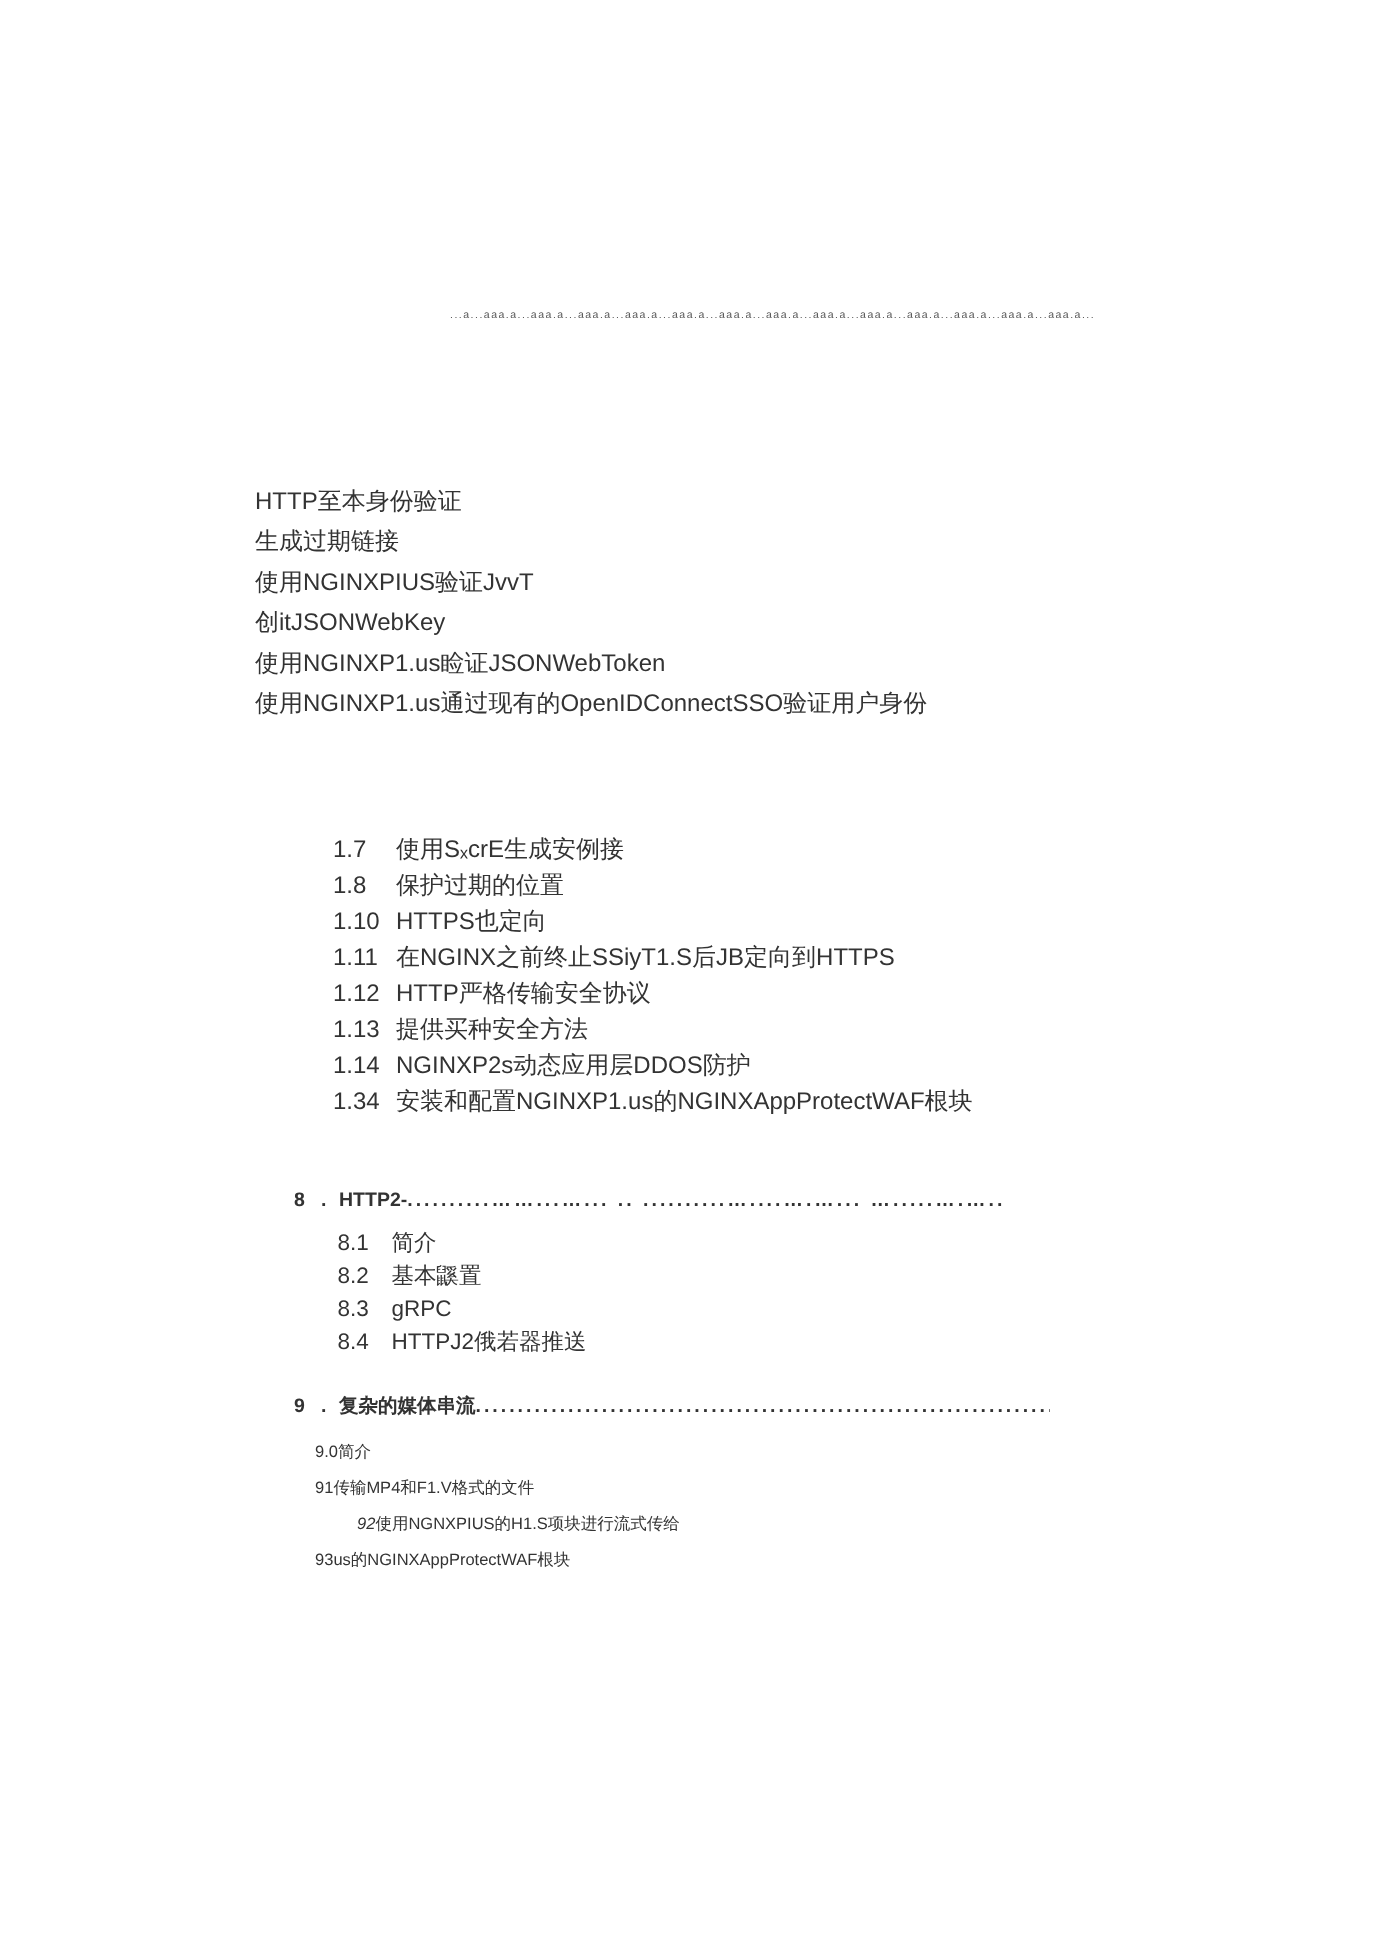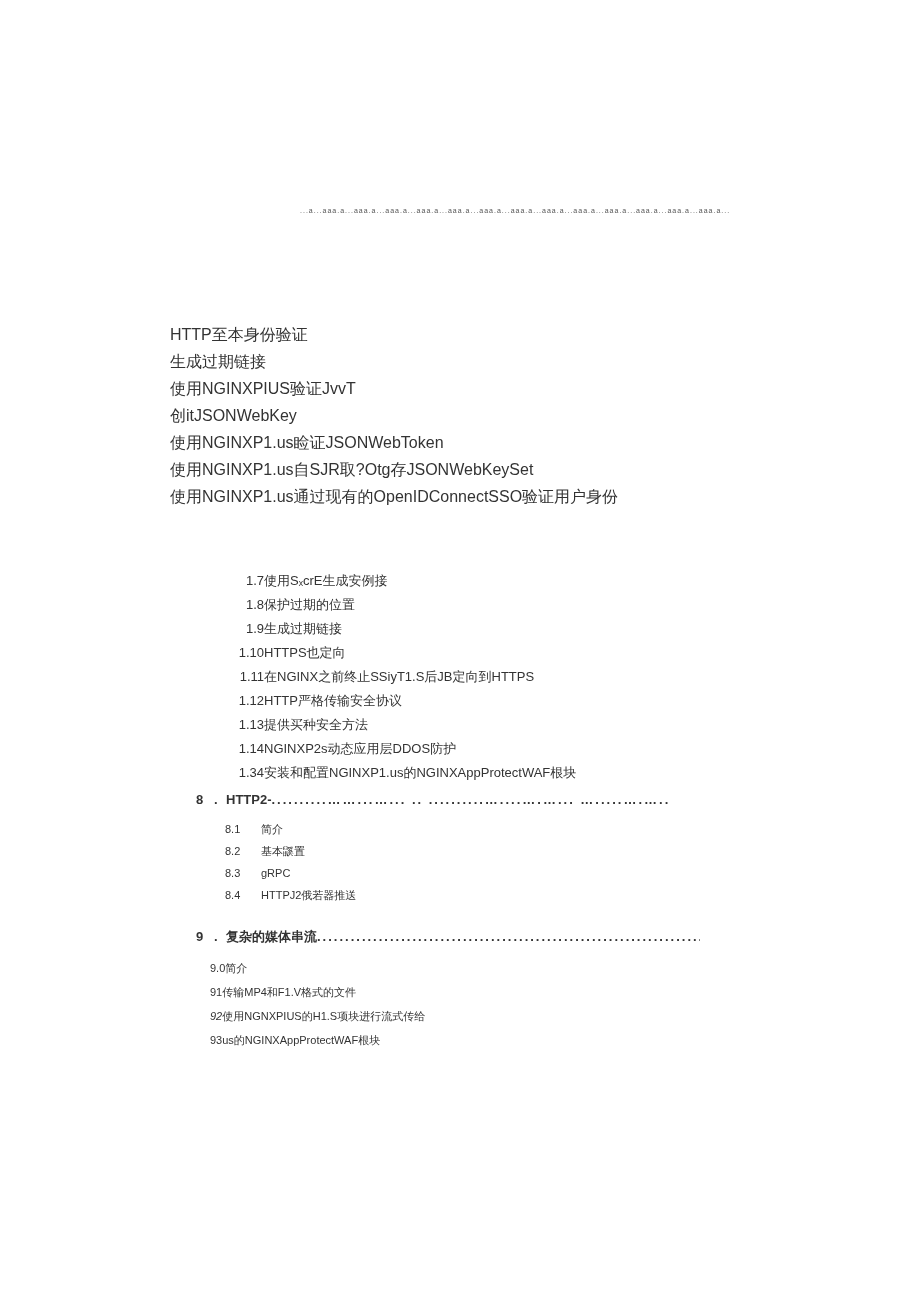--- a/index.html
+++ b/index.html
@@ -25,46 +25,45 @@
     .block1 {
       position: absolute;
       top: 322px;
       left: 170px;
       font-size: 16px;
       line-height: 26px;
     }
     .block1 div { margin-bottom: 1px; }
     .block2 {
       position: absolute;
-      top: 569px;
+      top: 555px;
       left: 222px;
-      font-size: 13px;
+      font-size: 16px;
       line-height: 24px;
-      text-align: right;
     }
     .block2 .row { display: flex; }
     .block2 .num { width: 42px; flex-shrink: 0; }
     .block2 .txt { }
     .section-header {
       font-size: 13px;
       font-weight: bold;
       display: flex;
       align-items: baseline;
     }
     .sec8 {
       position: absolute;
       top: 792px;
       left: 196px;
       right: 200px;
     }
     .sec8-sub {
       position: absolute;
       top: 818px;
       left: 225px;
-      font-size: 11px;
+      font-size: 15px;
       line-height: 22px;
     }
     .sec8-sub .row { display: flex; }
     .sec8-sub .num { width: 36px; flex-shrink: 0; }
     .sec9 {
       position: absolute;
       top: 928px;
       left: 196px;
       right: 220px;
     }
@@ -74,51 +73,46 @@
       left: 210px;
       font-size: 11px;
       line-height: 24px;
     }
     .dots {
       flex: 1;
       overflow: hidden;
       white-space: nowrap;
       letter-spacing: 2px;
     }
-    .italic { font-style: italic; }
+    .italic { font-style: italic; margin-left: 28px; }
     .sec-num { width: 18px; display: inline-block;}
     .sec-dot { width: 12px; display: inline-block;}
   </style>
 </head>
 <body>
 
 <div class="dotted-header">...a...aaa.a...aaa.a...aaa.a...aaa.a...aaa.a...aaa.a...aaa.a...aaa.a...aaa.a...aaa.a...aaa.a...aaa.a...aaa.a...</div>
 
 <div class="block1">
   <div>HTTP至本身份验证</div>
   <div>生成过期链接</div>
   <div>使用NGINXPIUS验证JvvT</div>
   <div>创itJSONWebKey</div>
   <div>使用NGINXP1.us睑证JSONWebToken</div>
-  <div>使用NGINXP1.us自SJR取?Otg存JSONWebKeySet</div>
   <div>使用NGINXP1.us通过现有的OpenIDConnectSSO验证用户身份</div>
 </div>
 
 <div class="block2">
   <div class="row">
       <span class="num">1.7</span>
       <span class="txt">使用SₓcrE生成安例接</span>
     </div>
   <div class="row">
       <span class="num">1.8</span>
       <span class="txt">保护过期的位置</span>
-    </div>
-  <div class="row">
-      <span class="num">1.9</span>
-      <span class="txt">生成过期链接</span>
     </div>
   <div class="row">
       <span class="num">1.10</span>
       <span class="txt">HTTPS也定向</span>
     </div>
   <div class="row">
       <span class="num">1.11</span>
       <span class="txt">在NGINX之前终止SSiyT1.S后JB定向到HTTPS</span>
     </div>
   <div class="row">

